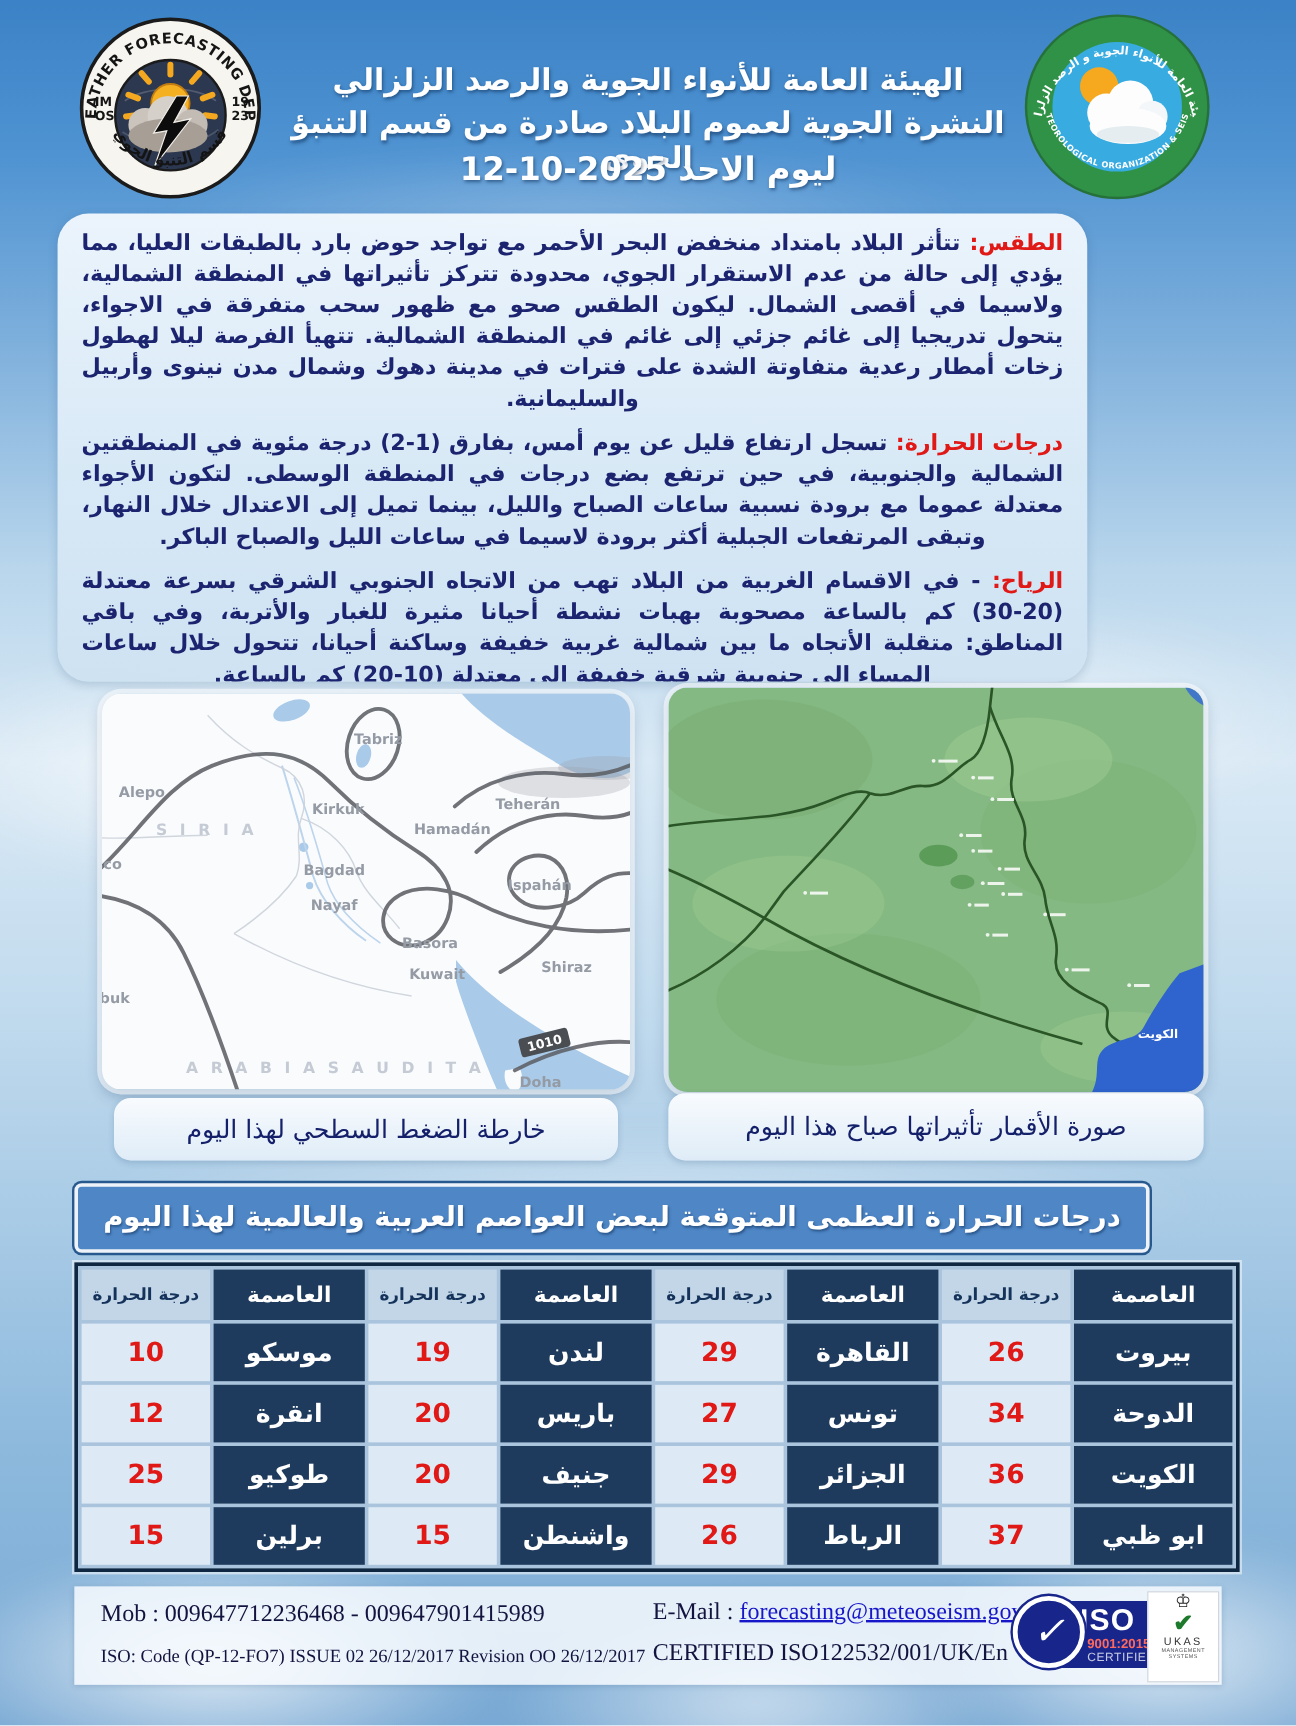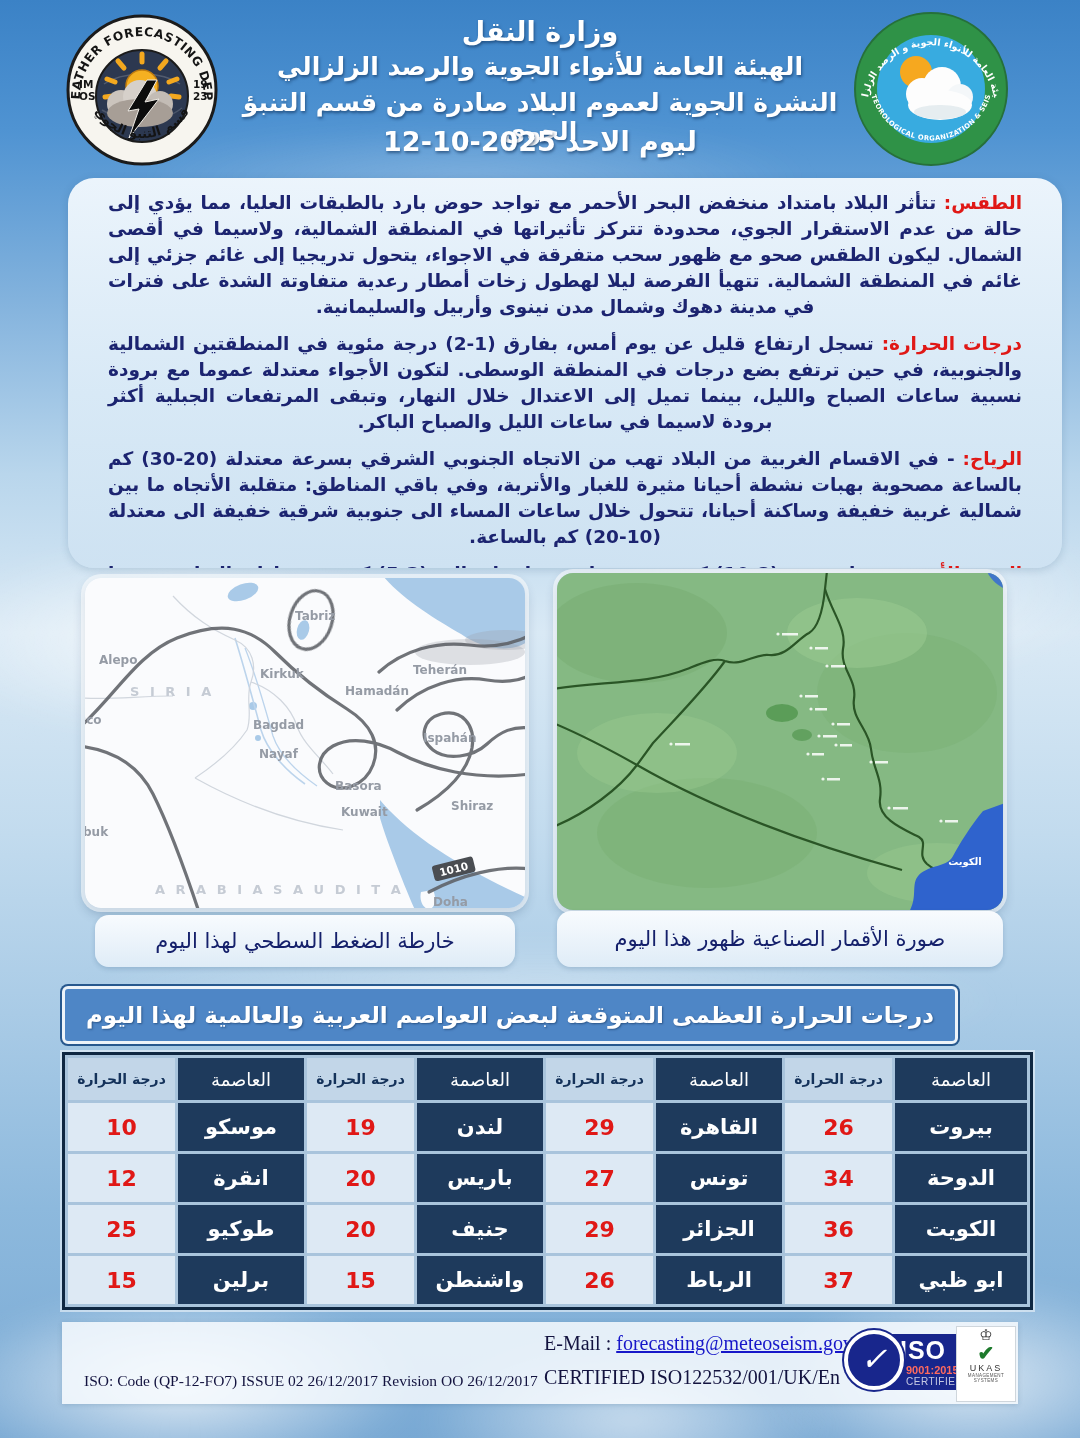--- a/index.html
+++ b/index.html
@@ -22,23 +22,23 @@
   .hline{position:absolute;left:240px;width:600px;text-align:center;color:#fff;font-weight:bold;
          direction:rtl;text-shadow:1px 2px 3px rgba(10,40,80,.55);}
   .h1{top:16px;font-size:27px;}
   .h2{top:52px;font-size:25px;}
   .h3{top:88px;font-size:25px;}
   .h4{top:126px;font-size:27px;}
   .logoL{position:absolute;left:66px;top:14px;width:152px;height:152px;}
   .logoR{position:absolute;left:852px;top:10px;width:158px;height:158px;}
 
   
-  .panel{position:absolute;left:68px;top:178px;width:994px;height:390px;box-sizing:border-box;
+  .panel{position:absolute;left:48px;top:178px;width:858px;height:390px;box-sizing:border-box;
          background:linear-gradient(180deg,rgba(240,247,253,.97) 0%,rgba(219,235,247,.95) 55%,rgba(206,226,242,.92) 100%);
-         border-radius:26px;padding:12px 40px;overflow:hidden;
+         border-radius:26px;padding:12px 20px;overflow:hidden;
          box-shadow:0 2px 8px rgba(30,70,110,.18);}
   .panel p{direction:rtl;text-align:justify;text-align-last:center;margin:0 0 11px 0;
            font-size:18.5px;font-weight:bold;line-height:26px;color:#1c2470;}
   .plabel{color:#e01816;}
 
   
   .mapbox{position:absolute;border-radius:16px;overflow:hidden;
           box-shadow:0 0 0 4px rgba(255,255,255,.55),0 5px 12px rgba(20,50,90,.3);}
   .mapP{left:85px;top:578px;width:440px;height:330px;}
   .mapS{left:557px;top:573px;width:446px;height:337px;}
@@ -49,21 +49,21 @@
   .capS{left:557px;top:911px;width:446px;height:56px;font-size:21px;line-height:56px;}
 
   
   .banner{position:absolute;left:62px;top:986px;width:896px;height:58px;box-sizing:border-box;
           background:#4e86c6;border:3px solid #edf3f9;box-shadow:0 0 0 2px #27588e;
           border-radius:6px;color:#fff;font-weight:bold;font-size:23px;line-height:52px;
           text-align:center;direction:rtl;text-shadow:1px 1px 2px rgba(10,40,80,.5);}
   .ttable{position:absolute;left:62px;top:1052px;width:956px;border-collapse:separate;border-spacing:3px;
           background:#a9c4dc;border:3px solid #0f2741;table-layout:fixed;box-shadow:0 0 0 2px rgba(255,255,255,.5);}
   .ttable th,.ttable td{text-align:center;vertical-align:middle;padding:0;}
-  .cap-h{background:#1e3a5c;color:#fff;font-size:18px;font-weight:normal;height:42px;}
+  .cap-h{background:#1e3a5c;color:#fff;font-size:18px;font-weight:bold;height:42px;}
   .tmp-h{background:#c2d6e8;color:#14325a;font-size:14px;font-weight:bold;height:42px;}
   .cap-c{background:#1e3a5c;color:#fff;font-size:21px;font-weight:bold;height:48px;}
   .tmp-c{background:#dde9f4;color:#e01816;font-size:22px;font-weight:bold;height:48px;}
 
   
   .foot{position:absolute;left:62px;top:1322px;width:956px;height:82px;
         background:rgba(250,253,255,.82);box-shadow:0 1px 5px rgba(30,70,110,.2);
         font-family:"Liberation Serif","DejaVu Serif",serif;color:#13133f;}
   .fmob{position:absolute;left:22px;top:12px;font-size:20px;}
   .femail{position:absolute;left:482px;top:10px;font-size:20px;}
@@ -95,21 +95,20 @@
 <div class="stage">
   <div class="blob b6"></div>
   <div class="blob b1"></div>
   <div class="blob b2"></div>
   <div class="blob b7"></div>
   <div class="blob b3"></div>
   <div class="blob b4"></div>
   <div class="blob b5"></div>
 
   <div class="hdr">
-    <div class="hline h1">وزارة النقل</div>
     <div class="hline h3">النشرة الجوية لعموم البلاد صادرة من قسم التنبؤ الجوي</div>
     <div class="hline h2">الهيئة العامة للأنواء الجوية والرصد الزلزالي</div>
     <div class="hline h4">ليوم الاحد 2025-10-12</div>
 
     <svg class="logoL" viewBox="0 0 152 152">
       <circle cx="76" cy="76" r="74" fill="#f7f5ef" stroke="#1b1b1b" stroke-width="3"></circle>
       <defs>
         <path id="llTop" d="M 14,84 A 62,62 0 0 1 138,84"></path>
         <path id="llBot" d="M 23,86 A 56,56 0 0 0 129,86"></path>
       </defs>
@@ -294,21 +293,21 @@
         <rect x="318" y="188" width="13" height="2.5"></rect>
           <circle cx="314" cy="189" r="1.6"></circle>
         <rect x="388" y="247" width="13" height="2.5"></rect>
           <circle cx="384" cy="248" r="1.6"></circle>
       </g>
       <text x="408" y="292" text-anchor="middle" font-size="10" font-weight="bold" fill="#ffffff">الكويت</text>
     </svg>
   </div>
 
   <div class="cap capP">خارطة الضغط السطحي لهذا اليوم</div>
-  <div class="cap capS">صورة الأقمار الصناعية ظهور هذا اليوم</div>
+  <div class="cap capS">صورة الأقمار تأثيراتها صباح هذا اليوم</div>
 
   <div class="banner">درجات الحرارة العظمى المتوقعة لبعض العواصم العربية والعالمية لهذا اليوم</div>
 
   <table class="ttable" dir="rtl">
     <colgroup>
       <col style="width:132px">
         <col style="width:107px">
         <col style="width:126px">
         <col style="width:107px">
       <col style="width:126px">
@@ -364,20 +363,21 @@
       <td class="tmp-c">26</td>
       <td class="cap-c">واشنطن</td>
       <td class="tmp-c">15</td>
       <td class="cap-c">برلين</td>
       <td class="tmp-c">15</td>
     </tr>
   </tbody>
     </table>
 
   <div class="foot">
+    <div class="fmob">Mob : 009647712236468 - 009647901415989</div>
     <div class="femail"><span>E-Mail : </span><a>forecasting@meteoseism.gov.iq</a></div>
     <div class="fiso">ISO: Code (QP-12-FO7)   ISSUE 02   26/12/2017 Revision   OO   26/12/2017</div>
     <div class="fcert">CERTIFIED ISO122532/001/UK/En</div>
 
     <div class="isoBadge">
       <div class="isoShape"></div>
       <div class="isoTxt">ISO</div>
       <div class="isoSub">9001:2015</div>
       <div class="isoCert">CERTIFIED</div>
       <div class="isoCircle">✓</div>

